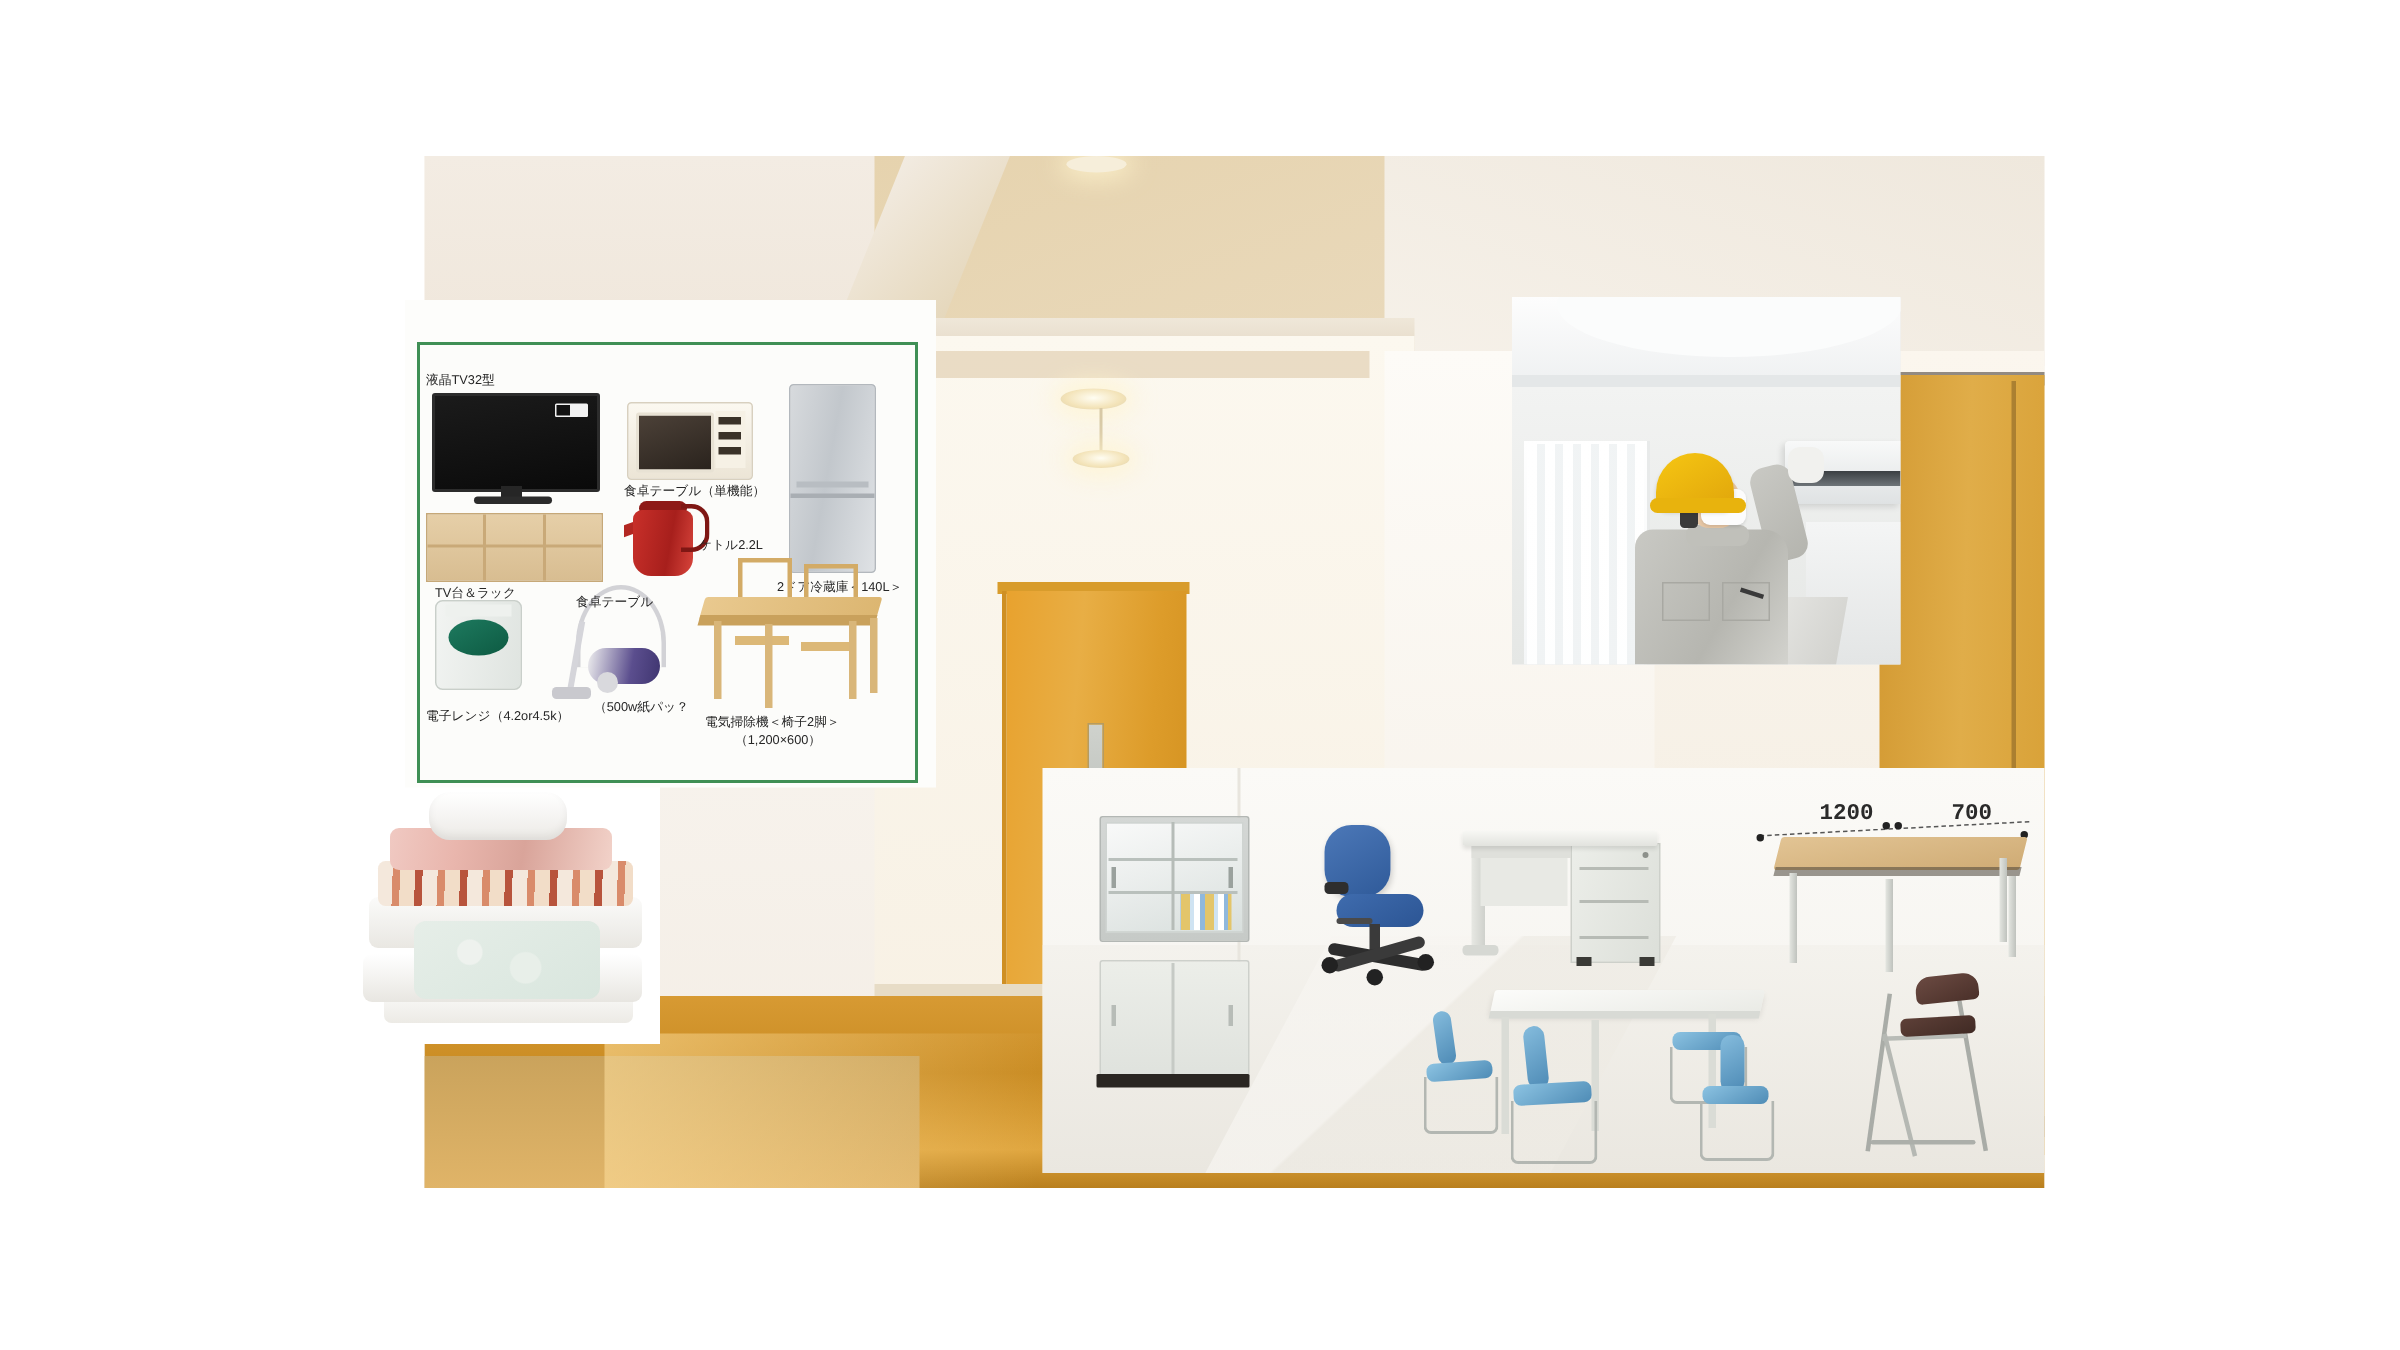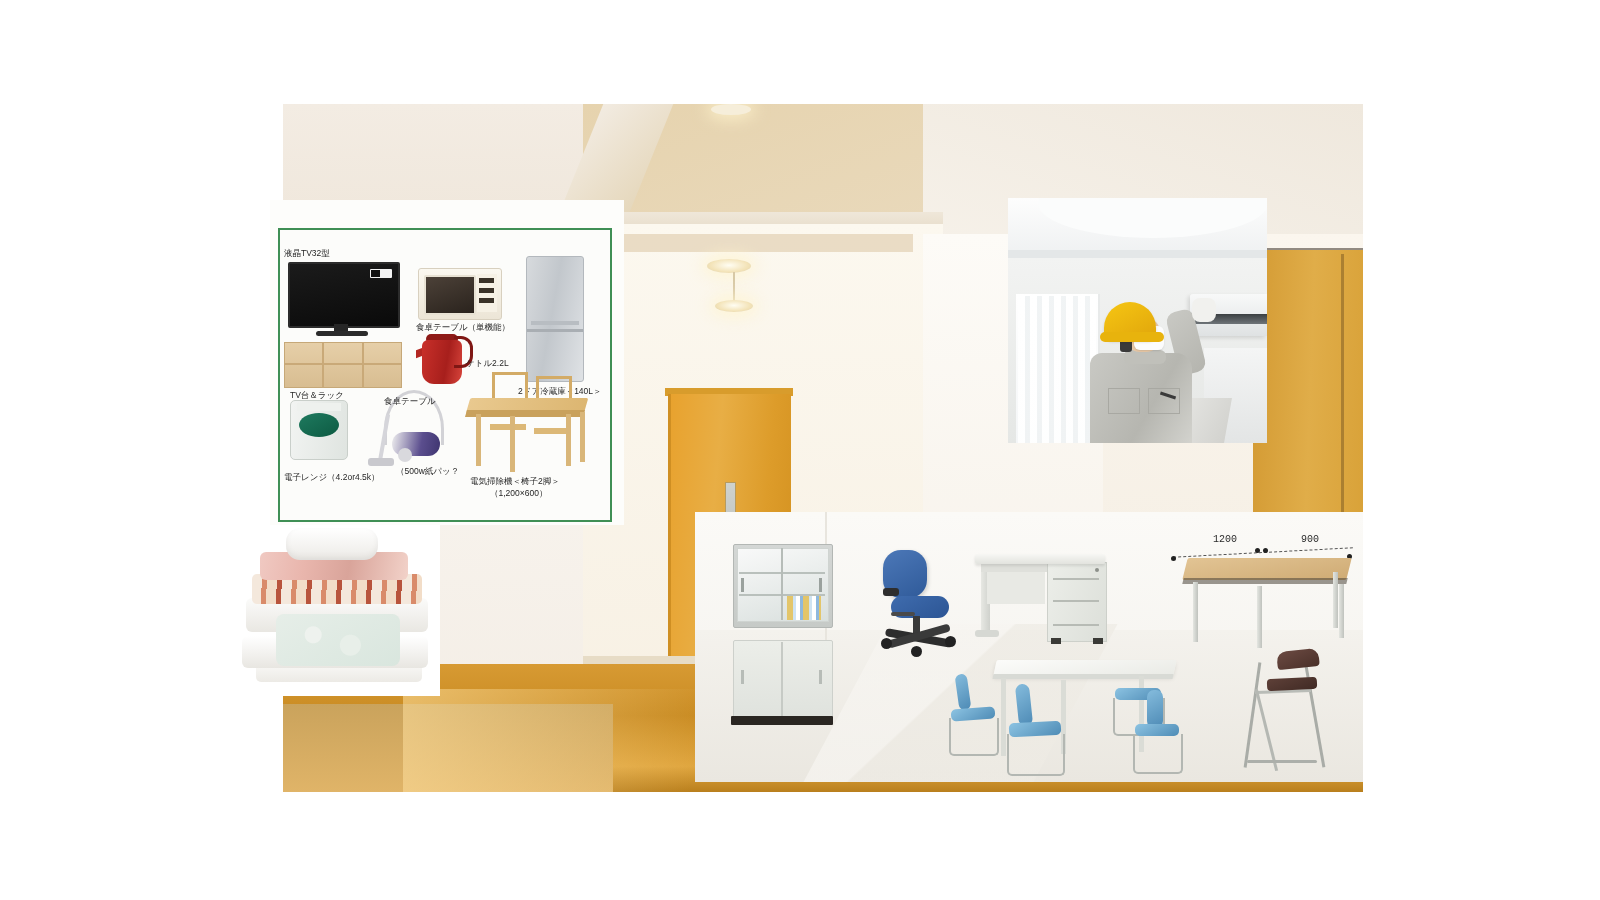--- a/index.html
+++ b/index.html
@@ -233,21 +233,21 @@
   .bt-top{left:490px;top:46px;width:164px;height:22px;background:linear-gradient(170deg,#e2c494,#cfab74);transform:skewX(-14deg);border-radius:2px;}
   .bt-edge{left:488px;top:66px;width:164px;height:6px;background:#4a4438;transform:skewX(-14deg);opacity:.55;}
   .bt-leg{width:5px;background:linear-gradient(90deg,#e4e6e1,#bfc2bd);}
   .bt-l1{left:498px;top:70px;height:60px;}
   .bt-l2{left:638px;top:60px;height:56px;}
   .bt-l3{left:562px;top:74px;height:62px;}
   .bt-l4{left:644px;top:72px;height:54px;}
   .bt-dim-line{left:478px;top:40px;width:180px;height:1px;border-top:1px dashed #555;transform:rotate(-3deg);}
   .bt-dot{width:5px;height:5px;border-radius:50%;background:#222;}
   .bt-d1{left:476px;top:44px;} .bt-d2{left:560px;top:36px;} .bt-d3{left:568px;top:36px;} .bt-d4{left:652px;top:42px;}
-  .bt-dim{position:absolute;font-size:10px;color:#2a2a2a;font-family:"Liberation Mono","DejaVu Sans Mono",monospace;}
+  .bt-dim{position:absolute;font-size:15px;color:#2a2a2a;font-family:"Liberation Mono","DejaVu Sans Mono",monospace;font-weight:bold;}
   .bt-dim1{left:518px;top:22px;}
   .bt-dim2{left:606px;top:22px;}
   
   .fc-back{left:582px;top:138px;width:42px;height:18px;border-radius:10px 10px 4px 4px;background:linear-gradient(160deg,#6b4a42,#4a3029);transform:rotate(-6deg);}
   .fc-seat{left:572px;top:166px;width:50px;height:12px;border-radius:4px;background:linear-gradient(160deg,#5e4038,#402a24);transform:rotate(-3deg);}
   .fc-lf1{left:556px;top:150px;width:3px;height:106px;background:#a9aca7;transform:rotate(8deg);}
   .fc-lf2{left:618px;top:148px;width:3px;height:108px;background:#a9aca7;transform:rotate(-10deg);}
   .fc-lf3{left:570px;top:176px;width:3px;height:84px;background:#b5b8b3;transform:rotate(-14deg);}
   .fc-bar{left:552px;top:248px;width:70px;height:3px;border-radius:2px;background:#acafaa;}
   .fc-bar2{left:560px;top:178px;width:56px;height:3px;background:#b9bcb7;transform:rotate(-2deg);}
@@ -473,21 +473,21 @@
     <div class="o bc bc-back c2b"></div>
     <div class="o bc bc-seat c2s"></div>
     <div class="o bc bc-frame c2f"></div>
 
     <div class="o bt-dim-line"></div>
     <div class="o bt-dot bt-d1"></div>
     <div class="o bt-dot bt-d2"></div>
     <div class="o bt-dot bt-d3"></div>
     <div class="o bt-dot bt-d4"></div>
     <div class="bt-dim bt-dim1">1200</div>
-    <div class="bt-dim bt-dim2">900</div>
+    <div class="bt-dim bt-dim2">700</div>
     <div class="o bt-top"></div>
     <div class="o bt-edge"></div>
     <div class="o bt-leg bt-l1"></div>
     <div class="o bt-leg bt-l2"></div>
     <div class="o bt-leg bt-l3"></div>
     <div class="o bt-leg bt-l4"></div>
 
     <div class="o fc-lf1"></div>
     <div class="o fc-lf2"></div>
     <div class="o fc-back"></div>

